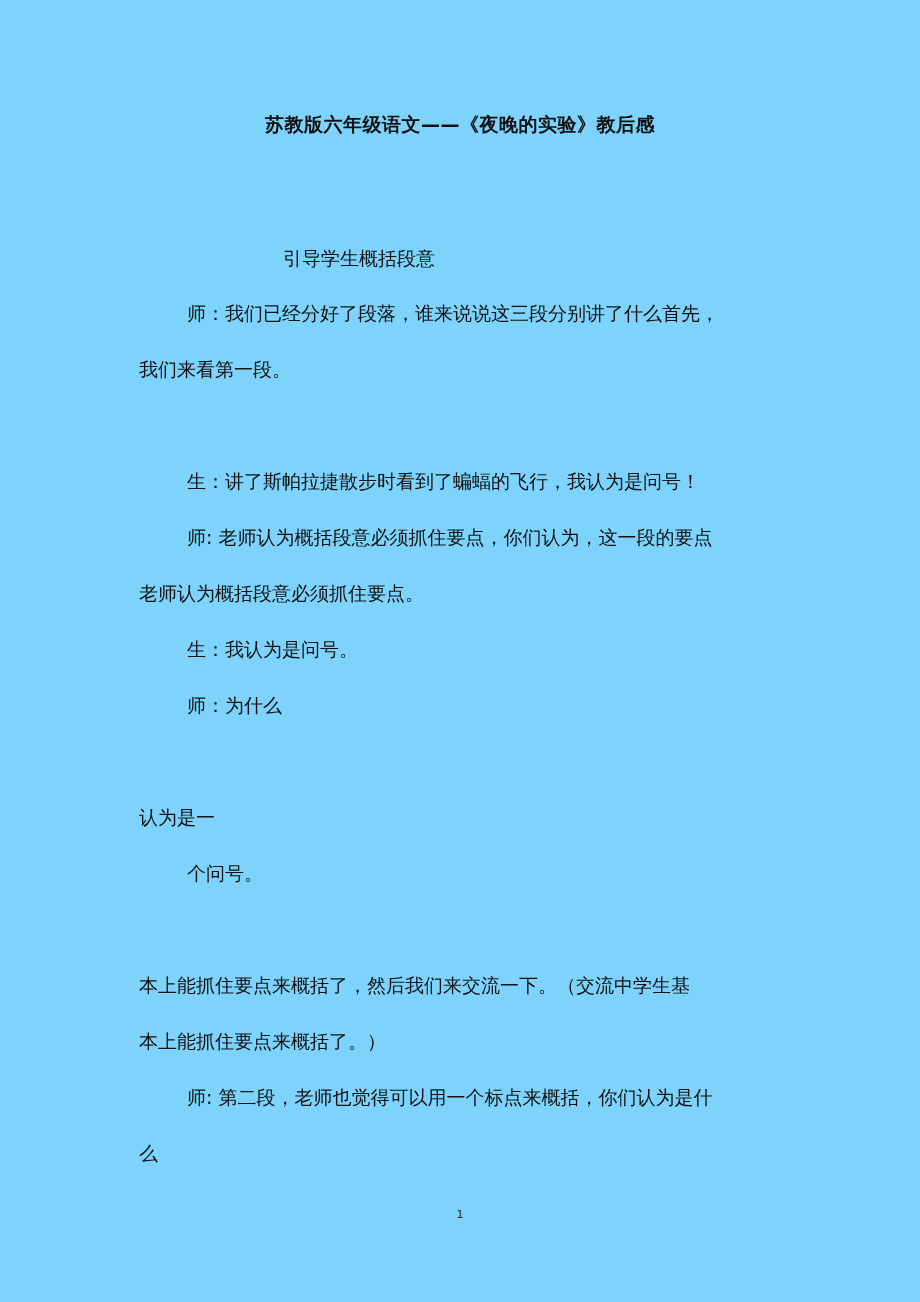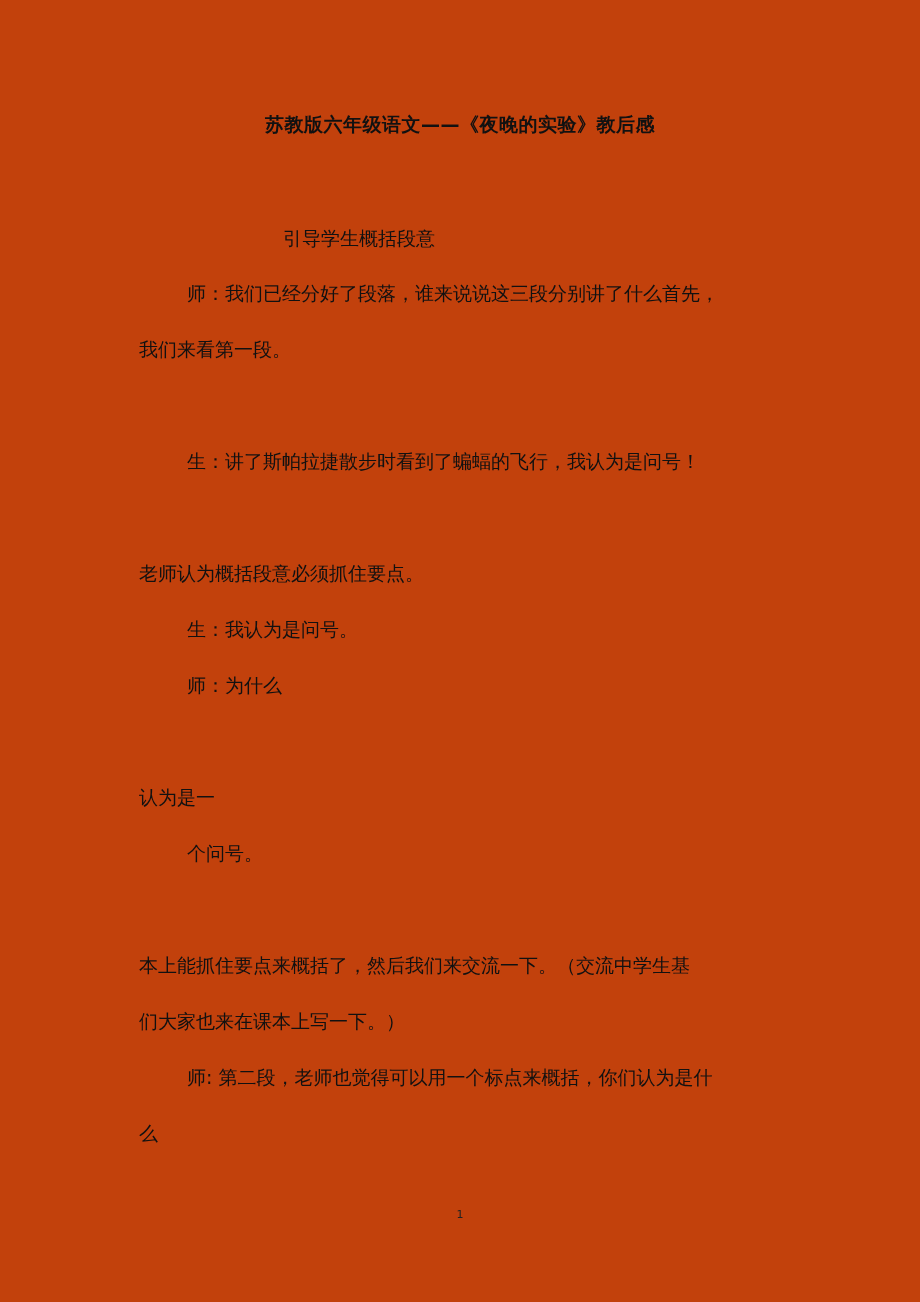--- a/index.html
+++ b/index.html
@@ -1,39 +1,40 @@
 <!DOCTYPE html>
 <html><head>
   <meta charset="utf-8">
   <style>
     html, body { margin: 0; padding: 0; background: #ffffff; }
     body { width: 920px; height: 1302px; position: relative; overflow: hidden;
            font-family: "DejaVu Sans", "Liberation Sans", sans-serif; color: #111111; }
-    .page { position: absolute; left: 0; top: 0; width: 920px; height: 1302px; background: #c2410c; text-decoration: underline; }
+    .page { position: absolute; left: 0; top: 0; width: 920px; height: 1302px; background: #7dd3fc; text-decoration: underline; }
     .title { position: absolute; top: 112px; left: 0; width: 920px; text-align: center;
              font-size: 19px; font-weight: bold; letter-spacing: 0.5px; white-space: nowrap; }
-    .line { position: absolute; font-size: 19px; white-space: nowrap; line-height: 24px; }
+    .line { position: absolute; font-size: 19px; white-space: nowrap; line-height: 24px; margin-top: 20px; }
     .pagenum { position: absolute; top: 1208px; left: 0; width: 920px; text-align: center;
                font-size: 11px; color: #222; }
   </style>
 </head>
 <body>
 
 <div class="page">
   <div class="title">苏教版六年级语文——《夜晚的实验》教后感</div>
 
   <div class="line" style="top:226px; left:283px;">引导学生概括段意</div>
 
   <div class="line" style="top:281px; left:187px;">师：我们已经分好了段落，谁来说说这三段分别讲了什么首先，</div>
   <div class="line" style="top:337px; left:139px;">我们来看第一段。</div>
   <div class="line" style="top:449px; left:187px;">生：讲了斯帕拉捷散步时看到了蝙蝠的飞行，我认为是问号！</div>
+  <div class="line" style="top:505px; left:187px;">师: 老师认为概括段意必须抓住要点，你们认为，这一段的要点</div>
   <div class="line" style="top:561px; left:139px;">老师认为概括段意必须抓住要点。</div>
   <div class="line" style="top:617px; left:187px;">生：我认为是问号。</div>
   <div class="line" style="top:673px; left:187px;">师：为什么</div>
   <div class="line" style="top:785px; left:139px;">认为是一</div>
   <div class="line" style="top:841px; left:187px;">个问号。</div>
   <div class="line" style="top:953px; left:139px;">本上能抓住要点来概括了，然后我们来交流一下。（交流中学生基</div>
-  <div class="line" style="top:1009px; left:139px;">们大家也来在课本上写一下。）</div>
+  <div class="line" style="top:1009px; left:139px;">本上能抓住要点来概括了。）</div>
   <div class="line" style="top:1065px; left:187px;">师: 第二段，老师也觉得可以用一个标点来概括，你们认为是什</div>
   <div class="line" style="top:1121px; left:139px;">么</div>
 
   <div class="pagenum">1</div>
 </div>
 
 </body></html>

